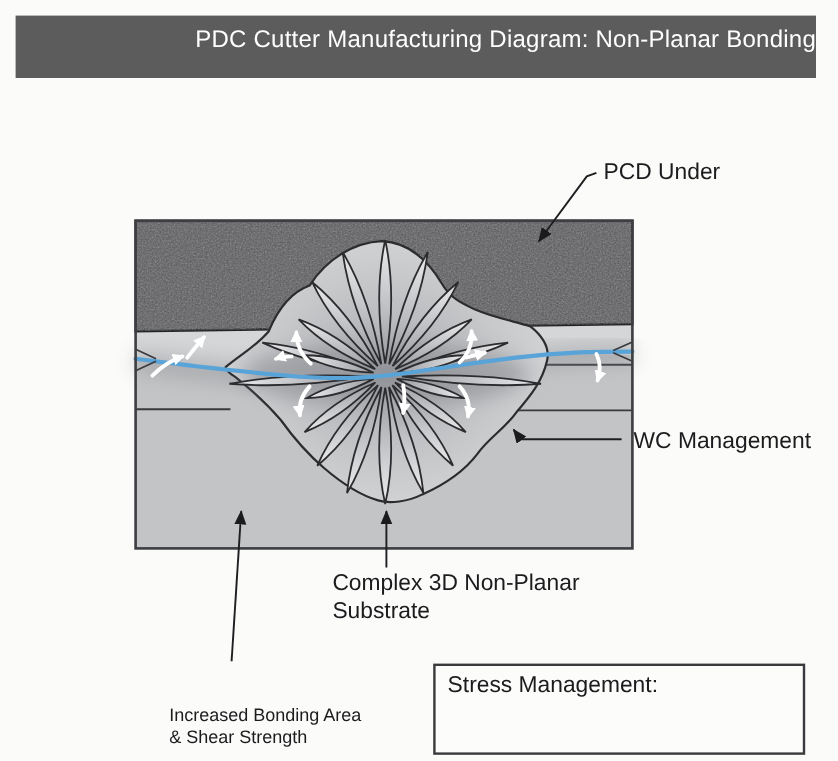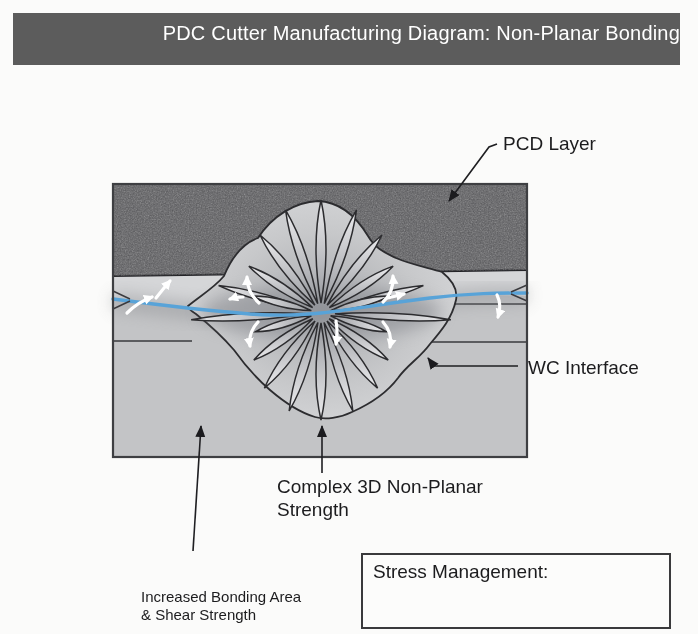--- a/index.html
+++ b/index.html
@@ -160,22 +160,22 @@
   <rect x="113" y="184" width="414" height="273" fill="none" stroke="#3e3f42" stroke-width="2.2"></rect>
 
   <g stroke="#1f1f22" stroke-width="1.6" fill="none">
     <path d="M497,144 L489,147 L449,201" marker-end="url(#mb)"></path>
     <path d="M518,366 L434,366 L428,358" marker-end="url(#mb)"></path>
     <path d="M322,473 L322,426" marker-end="url(#mb)"></path>
     <path d="M193,551 L201,426" marker-end="url(#mb)"></path>
   </g>
 </svg>
 
-<div class="lbl lbl-pcd">PCD Layer</div>
-<div class="lbl lbl-wc">WC Interface</div>
+<div class="lbl lbl-pcd">PCD Under</div>
+<div class="lbl lbl-wc">WC Management</div>
 <div class="lbl lbl-complex">Complex 3D Non-Planar
-Strength</div>
+Substrate</div>
 <div class="lbl lbl-bonding">Increased Bonding Area
 &amp; Shear Strength</div>
 
 <div class="stress-box">
   <div class="head">Stress Management:</div>
 </div>
 
 </body></html>

